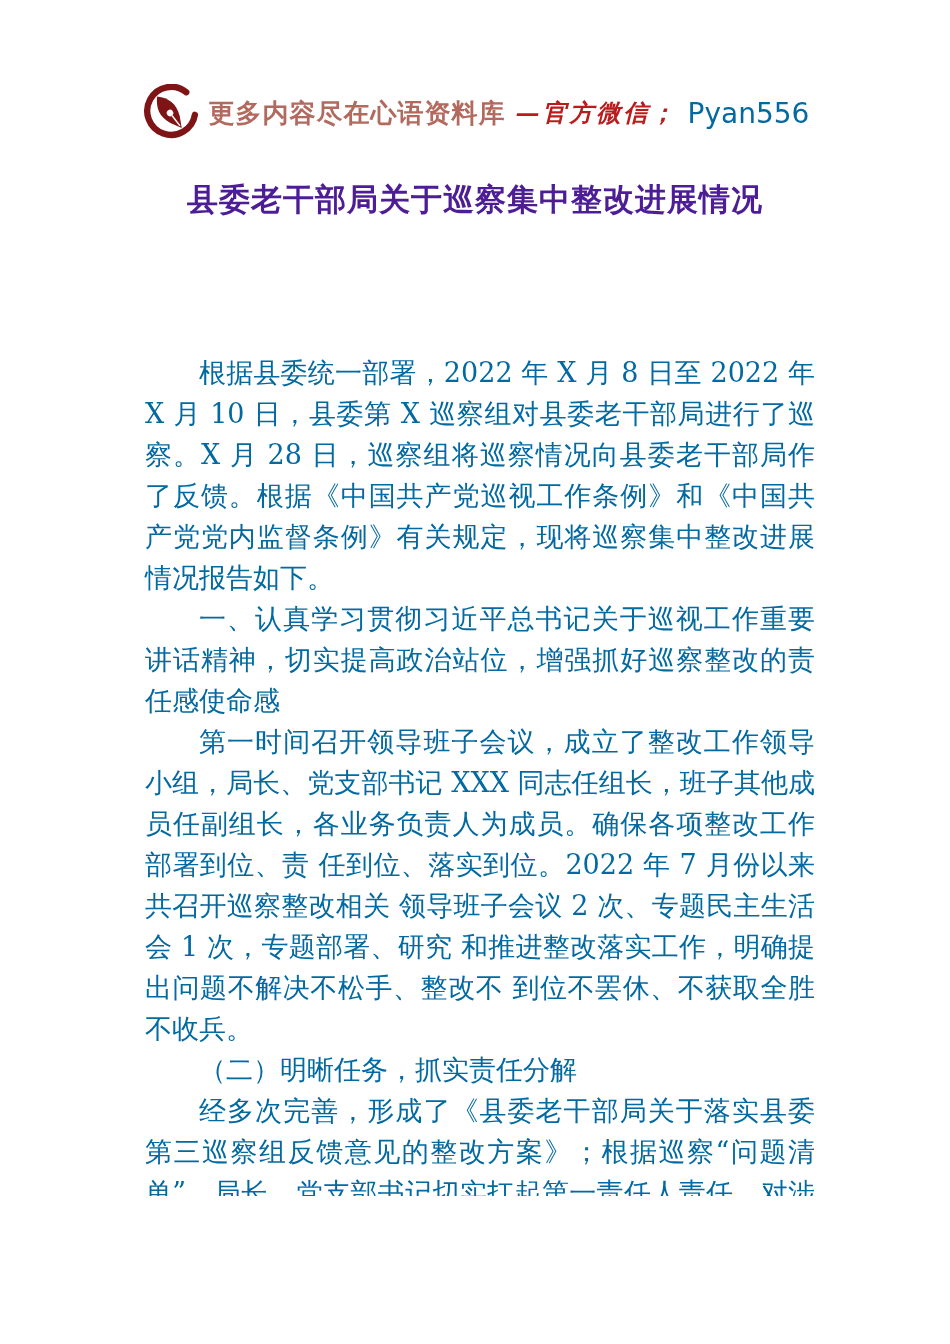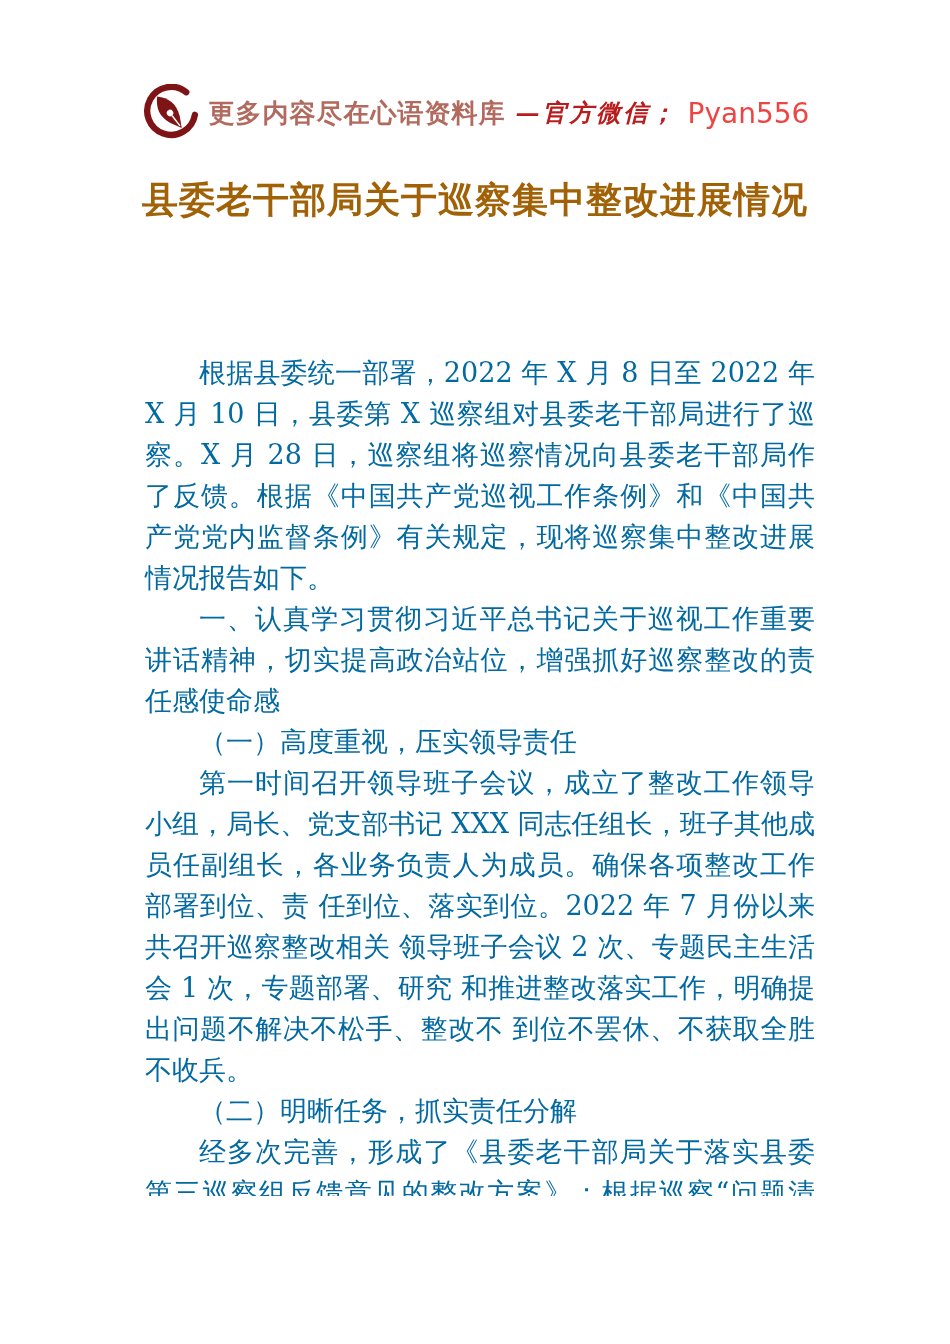--- a/index.html
+++ b/index.html
@@ -39,36 +39,36 @@
     letter-spacing: 1px;
   }
   .brand-wechat {
     color: #b91c1c;
     font-size: 24px;
     font-style: italic;
     font-weight: bold;
     letter-spacing: 3px;
   }
   .brand-id {
-    color: #ef4444;
+    color: #0369a1;
     font-size: 28px;
     font-family: "DejaVu Sans", "Liberation Sans", sans-serif;
   }
 
   
   .doc-title {
     position: absolute;
     top: 162px;
     left: 0;
     right: 0;
     margin: 0;
     text-align: center;
-    font-size: 36px;
+    font-size: 31px;
     font-weight: bold;
-    color: #a16207;
+    color: #4c1d95;
     line-height: 74px;
     letter-spacing: 1px;
   }
 
   
   .doc-body {
     position: absolute;
     top: 352px;
     left: 145px;
     width: 670px;
@@ -103,21 +103,20 @@
       <span class="brand-id">Pyan556</span>
   </div>
 
   <h1 class="doc-title">
     <span>县委老干部局关于巡察集中整改进展情况</span><br>
   </h1>
 
   <div class="doc-body">
     <p>根据县委统一部署，2022 年 X 月 8 日至 2022 年 X 月 10 日，县委第 X 巡察组对县委老干部局进行了巡察。X 月 28 日，巡察组将巡察情况向县委老干部局作了反馈。根据《中国共产党巡视工作条例》和《中国共产党党内监督条例》有关规定，现将巡察集中整改进展情况报告如下。</p>
     <p>一、认真学习贯彻习近平总书记关于巡视工作重要讲话精神，切实提高政治站位，增强抓好巡察整改的责任感使命感</p>
-    <p>（一）高度重视，压实领导责任</p>
     <p>第一时间召开领导班子会议，成立了整改工作领导小组，局长、党支部书记 XXX 同志任组长，班子其他成员任副组长，各业务负责人为成员。确保各项整改工作部署到位、责 任到位、落实到位。2022 年 7 月份以来共召开巡察整改相关 领导班子会议 2 次、专题民主生活会 1 次，专题部署、研究 和推进整改落实工作，明确提出问题不解决不松手、整改不 到位不罢休、不获取全胜不收兵。</p>
     <p>（二）明晰任务，抓实责任分解</p>
     <p>经多次完善，形成了《县委老干部局关于落实县委第三巡察组反馈意见的整改方案》；根据巡察“问题清单”，局长、党支部书记切实扛起第一责任人责任，对涉及巡察整改</p>
   </div>
 
   <div class="brand-row footer">
     <svg class="brand-logo" viewBox="0 0 64 64" aria-hidden="true">
       <path d="M50 9 A26.5 26.5 0 1 0 59.5 34" fill="none" stroke="#7e1416" stroke-width="7" stroke-linecap="round"></path>
       <g transform="rotate(-38 32 32)">
         <path d="M32 9 C41 18 44 28 38.5 41 L32 53 L25.5 41 C20 28 23 18 32 9 Z" fill="#7e1416"></path>

